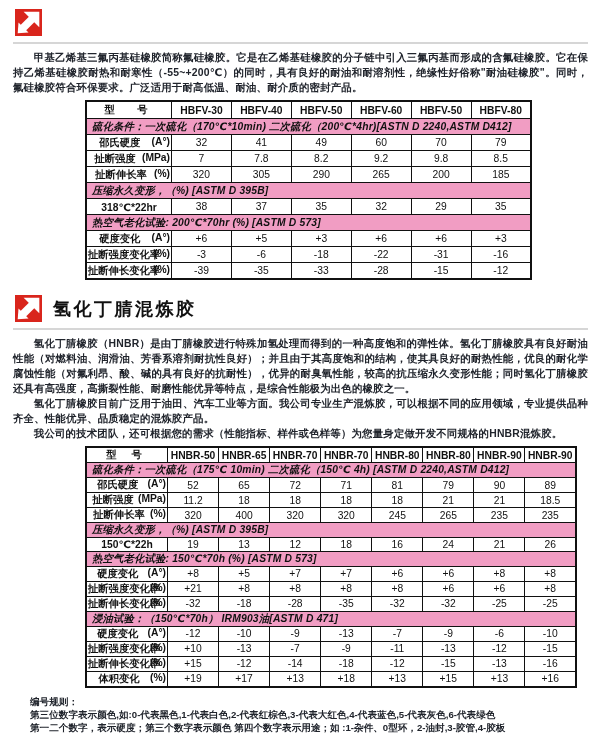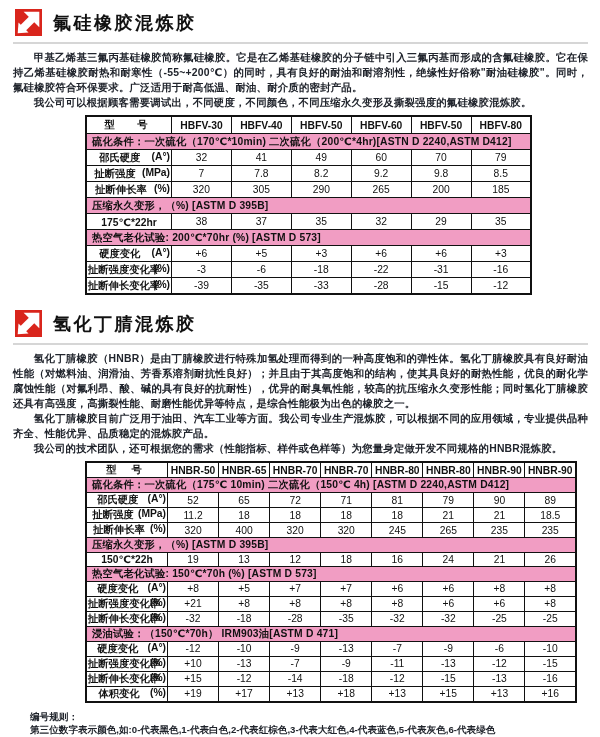--- a/index.html
+++ b/index.html
@@ -46,21 +46,21 @@
   }
   .t1 td{height:15px;}
   .t2 td{height:12.5px;font-size:10px;}
   .t1 tr.head td{height:16px;}
   .t2 tr.head td{height:14px;}
   tr.head td{font-weight:600;}
   .t1 td:first-child{width:82px;}
   .t2 td:first-child{width:78px;}
   tr.band td{
     background:#f19dc3;text-align:left;font-weight:bold;
-    padding-left:5px;letter-spacing:0.2px;
+    padding-left:5px;letter-spacing:0.2px;font-style:italic;
   }
   td.label-cell{text-align:left;padding:0 7px 0 4px;font-weight:bold;}
   td.label-cell .unit{float:right;font-weight:bold;}
   tr.head td:first-child{font-weight:bold;letter-spacing:6px;}
 
   
   .notes{margin:7px 0 0 17px;font-size:9.6px;font-weight:600;
     line-height:13.4px;color:#20242c;}
   .notes p{margin:0;}
 </style>
@@ -69,24 +69,22 @@
 
 <div class="page">
 
   <div class="sec-head">
     <svg class="logo" viewBox="0 0 100 100" aria-hidden="true">
       <rect x="0" y="0" width="100" height="100" fill="#d9251c"></rect>
       <polygon points="32,10 90,10 90,68" fill="#ffffff"></polygon>
       <polygon points="56,24 76,44 36,84 16,64" fill="#ffffff"></polygon>
       <polygon points="10,90 13,50 50,87" fill="#ffffff"></polygon>
     </svg>
-    <h1 class="sec-title">氟硅橡胶混炼胶</h1>
   </div>
   <p class="para first">甲基乙烯基三氟丙基硅橡胶简称氟硅橡胶。它是在乙烯基硅橡胶的分子链中引入三氟丙基而形成的含氟硅橡胶。它在保持乙烯基硅橡胶耐热和耐寒性（-55~+200℃）的同时，具有良好的耐油和耐溶剂性，绝缘性好俗称"耐油硅橡胶"。同时，氟硅橡胶符合环保要求。广泛适用于耐高低温、耐油、耐介质的密封产品。</p>
-  <p class="para">我公司可以根据顾客需要调试出，不同硬度，不同颜色，不同压缩永久变形及撕裂强度的氟硅橡胶混炼胶。</p>
 
   <table class="spec t1">
       <tbody>
         <tr class="head">
           <td>型　号</td>
           <td class="model">HBFV-30</td>
           <td class="model">HBFV-40</td>
           <td class="model">HBFV-50</td>
           <td class="model">HBFV-60</td>
           <td class="model">HBFV-50</td>
@@ -119,21 +117,21 @@
           <td class="val">305</td>
           <td class="val">290</td>
           <td class="val">265</td>
           <td class="val">200</td>
           <td class="val">185</td>
         </tr>
         <tr class="band">
           <td colspan="7">压缩永久变形，（%) [ASTM D 395B]</td>
         </tr>
         <tr>
-          <td class="label-cell"><span class="unit"></span><span class="lbl">175℃*22hr</span></td>
+          <td class="label-cell"><span class="unit"></span><span class="lbl">318℃*22hr</span></td>
           <td class="val">38</td>
           <td class="val">37</td>
           <td class="val">35</td>
           <td class="val">32</td>
           <td class="val">29</td>
           <td class="val">35</td>
         </tr>
         <tr class="band">
           <td colspan="7">热空气老化试验: 200℃*70hr (%) [ASTM D 573]</td>
         </tr>

